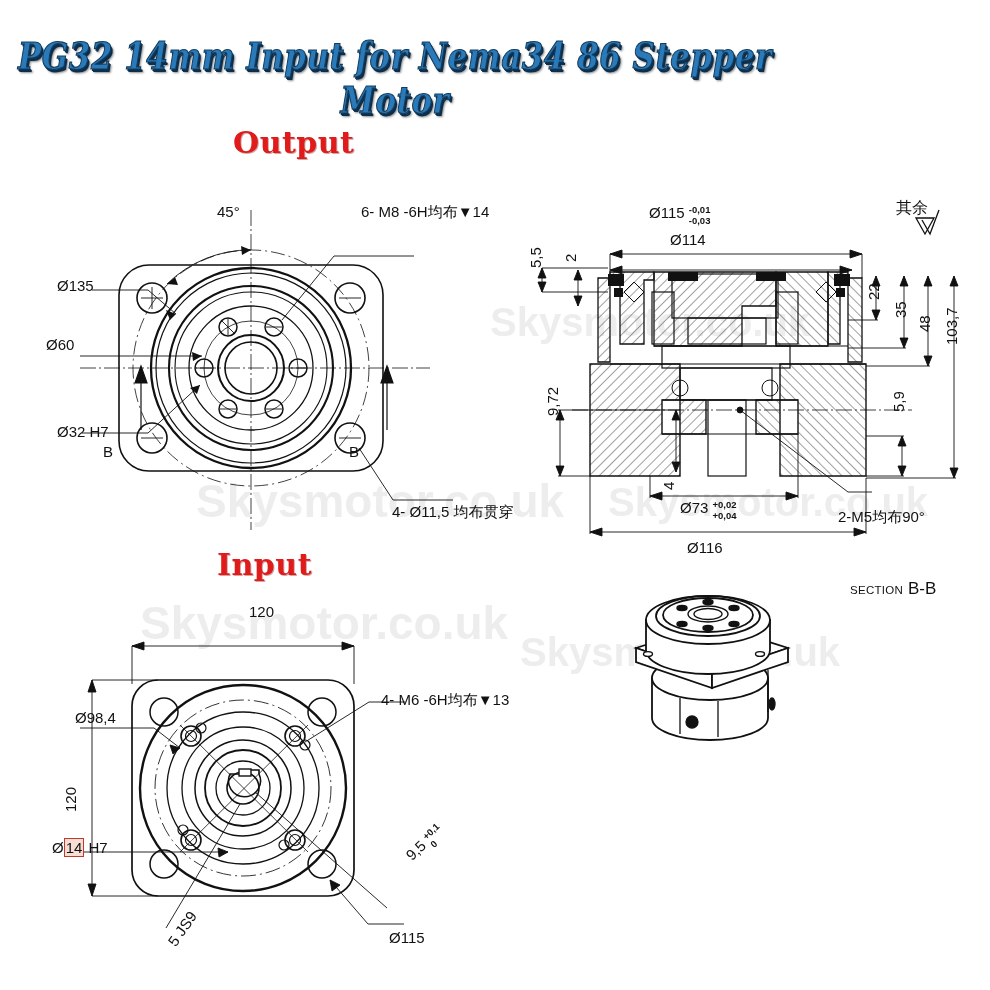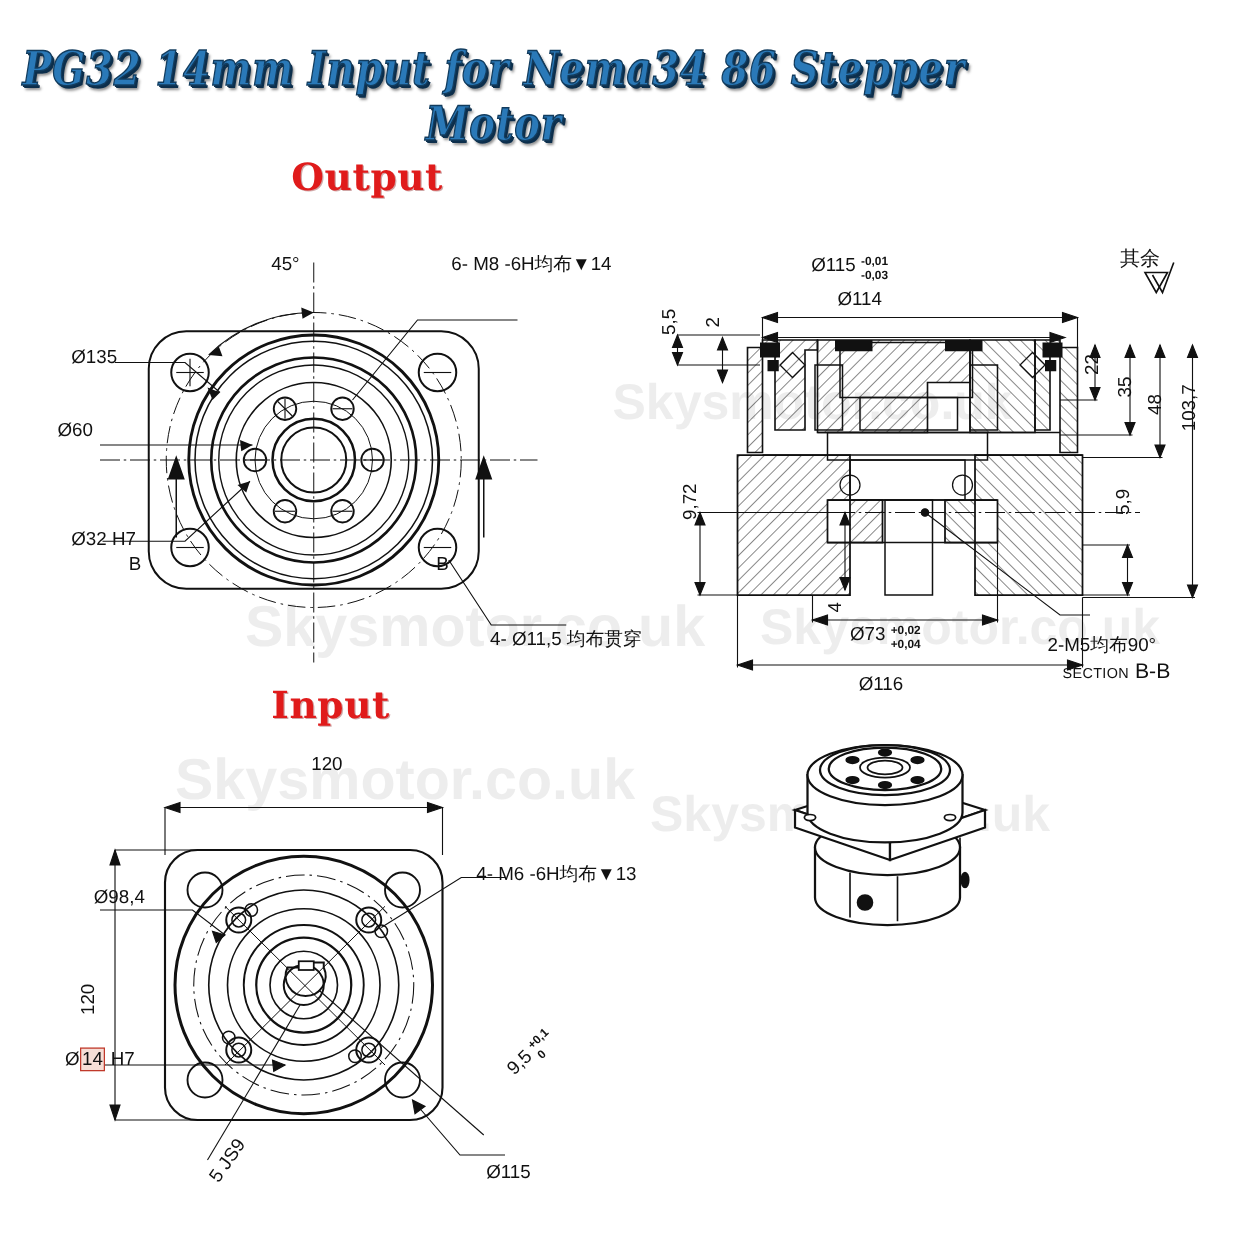--- a/index.html
+++ b/index.html
@@ -329,21 +329,21 @@
   <div class="dim" style="left:680px;top:500px;">
     <span>Ø73</span>
     <span class="tolbox">
       <span>+0,02</span><br>
       <span>+0,04</span>
     </span>
   </div>
   <div class="dim" style="left:838px;top:509px;">2-M5均布90°</div>
   <div class="dim" style="left:687px;top:540px;">Ø116</div>
   <div class="dim small" style="left:896px;top:200px;">其余</div>
-  <div class="dim section-label" style="left:850px;top:528px;text-align:center;">
+  <div class="dim section-label" style="left:850px;top:580px;text-align:center;">
     <span class="sc">SECTION</span>
     <span>B-B</span>
   </div>
 
   <svg class="abs" style="left:620px;top:570px;" width="250" height="190" viewBox="0 0 250 190">
     <g fill="#fff" stroke="#111" stroke-width="1.8">
 
       <path d="M 32 108 v 40 a 58 22 0 0 0 116 0 v -40 z"></path>
       <ellipse cx="90" cy="108" rx="58" ry="22"></ellipse>
 

